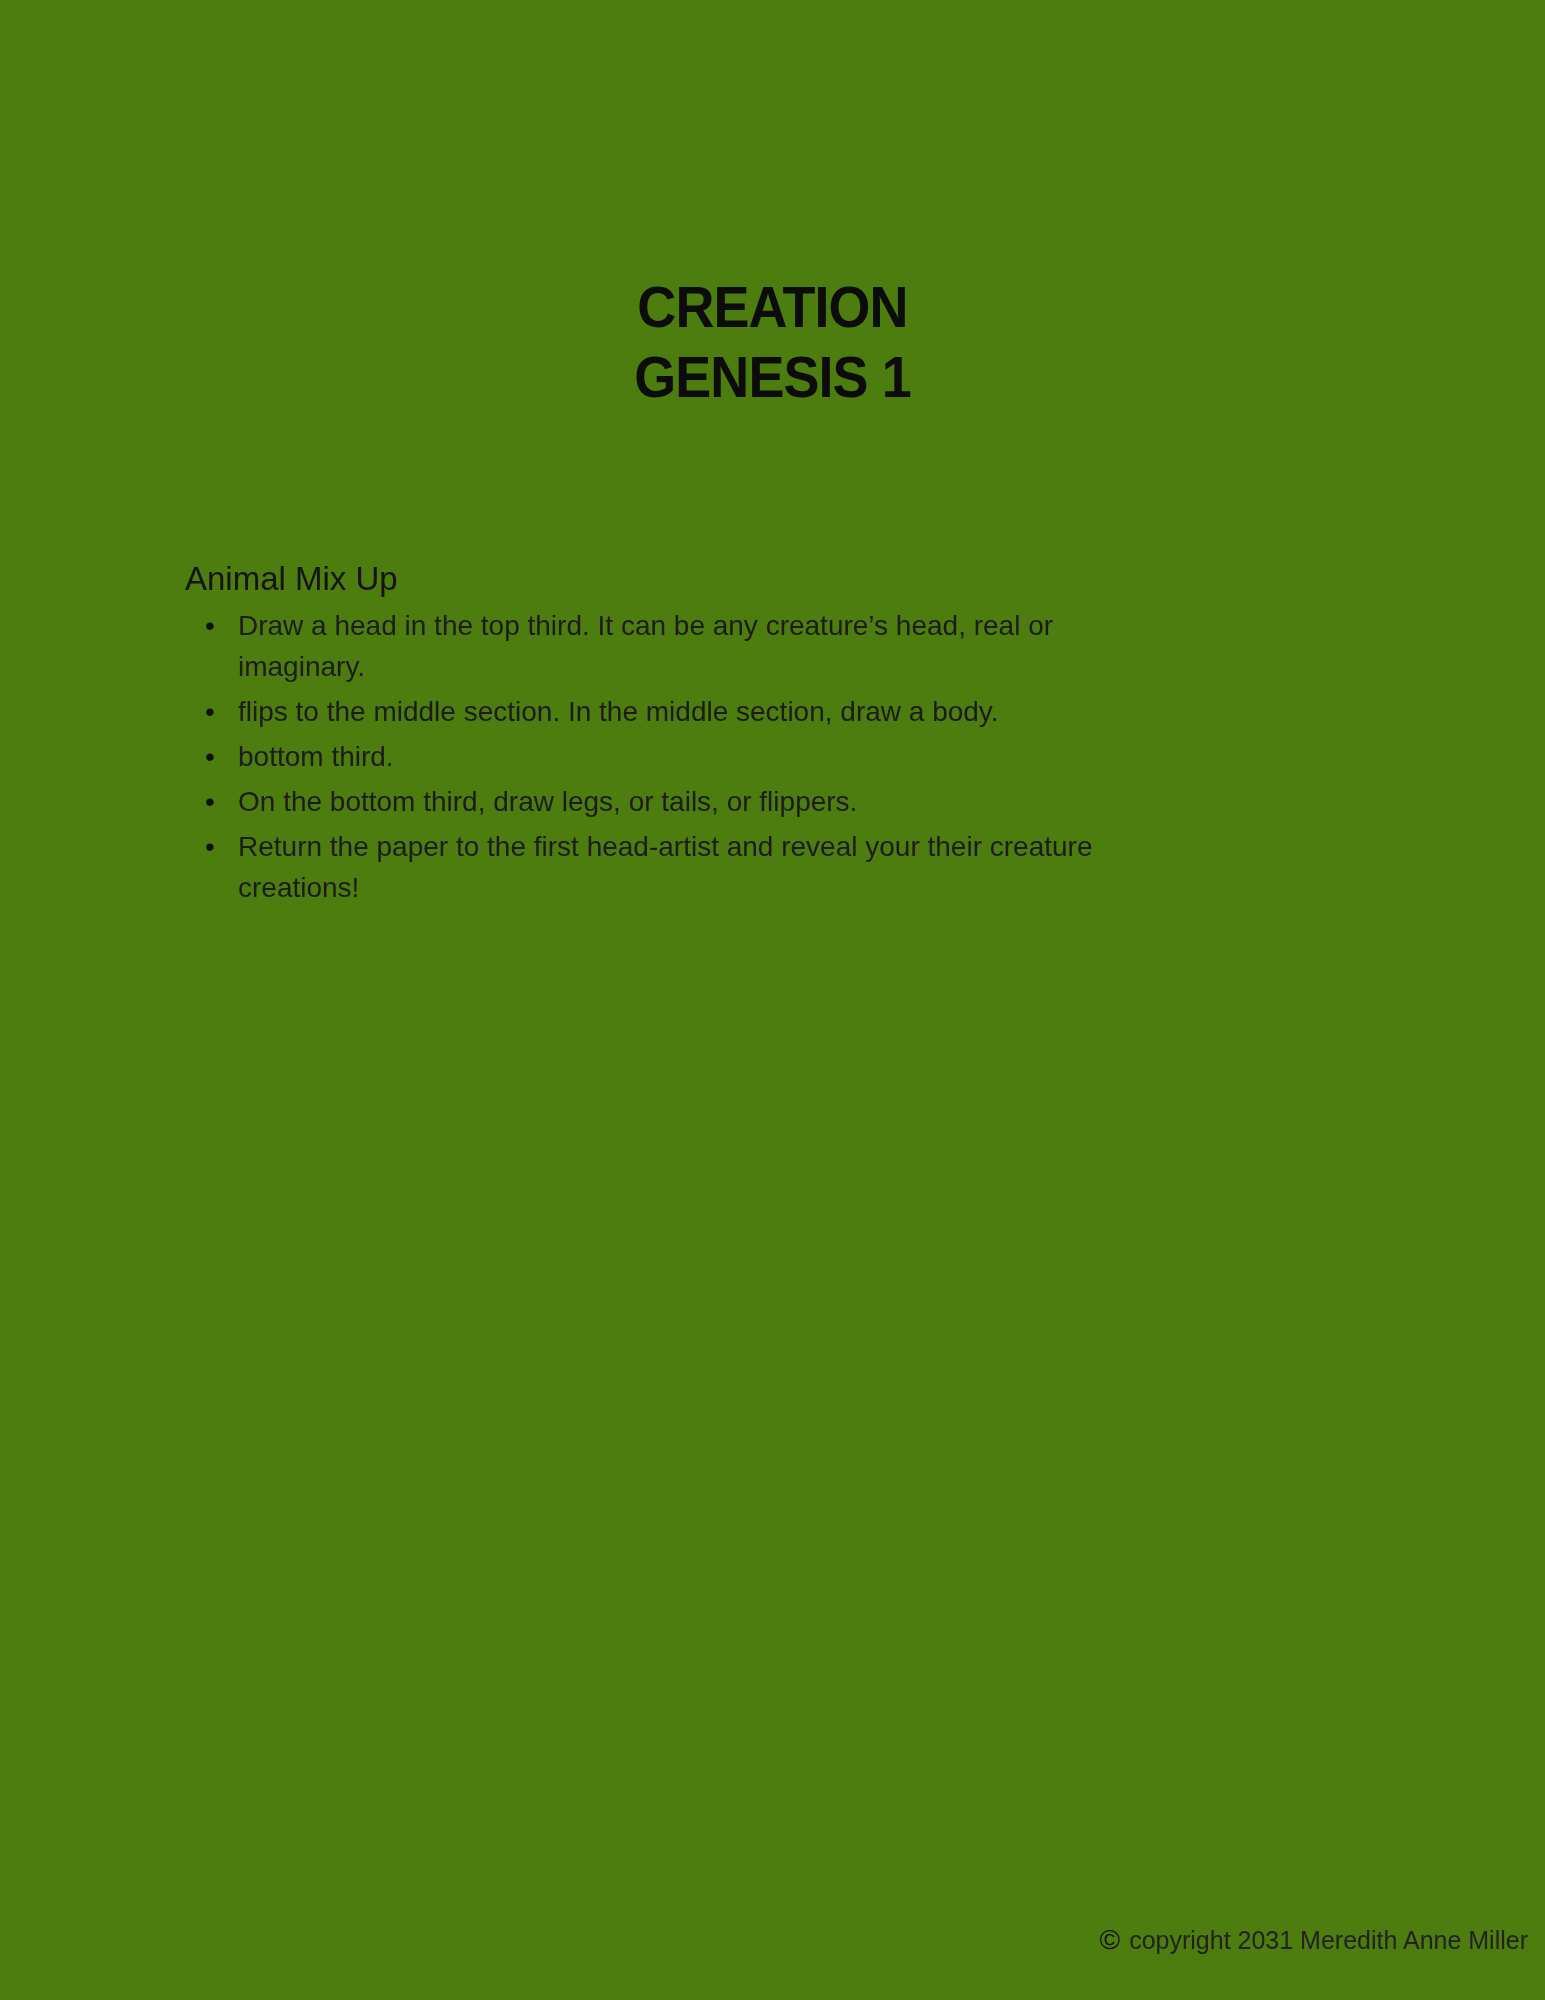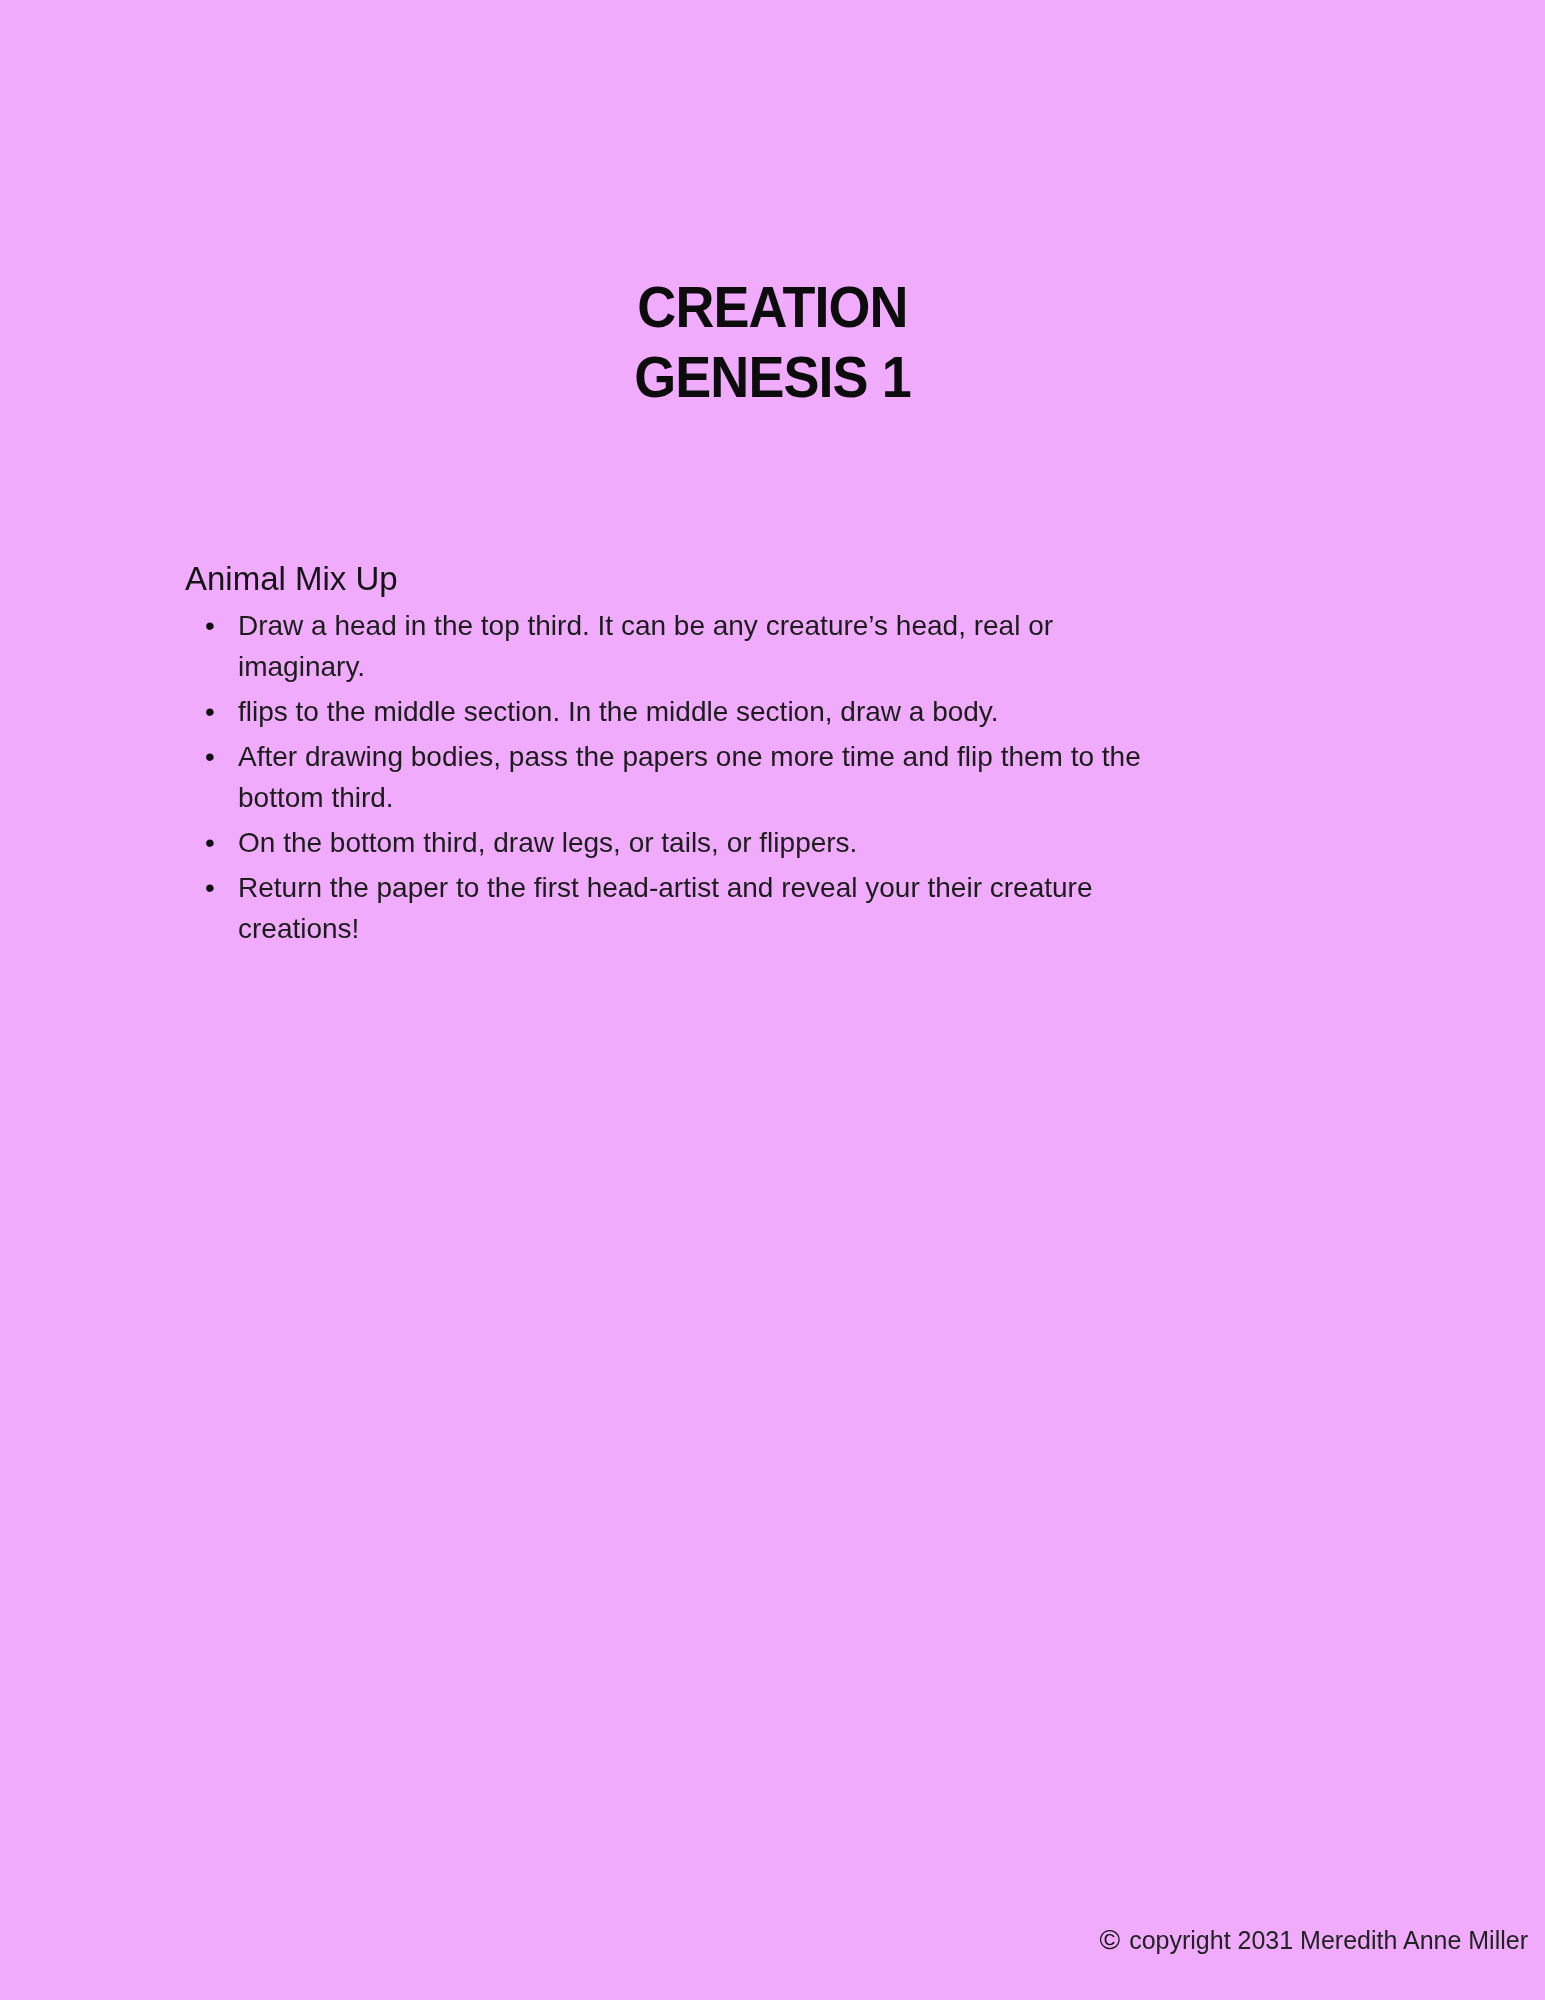--- a/index.html
+++ b/index.html
@@ -4,21 +4,21 @@
 <style>
   html, body {
     margin: 0;
     padding: 0;
     background: #ffffff;
   }
   .page {
     position: relative;
     width: 1545px;
     height: 2000px;
-    background: #f0abfc;
+    background: #4d7c0f;
     font-family: "Liberation Sans", sans-serif;
     overflow: hidden;
   }
 
   
   .doc-title {
     position: absolute;
     top: 272px;
     left: 0;
     right: 0;
@@ -123,21 +123,20 @@
         <span class="dot"></span>
         <div class="ln">Draw a head in the top third. It can be any creature’s head, real or</div>
         <div class="ln">imaginary.</div>
       </li>
       <li>
         <span class="dot"></span>
         <div class="ln">flips to the middle section. In the middle section, draw a body.</div>
       </li>
       <li>
         <span class="dot"></span>
-        <div class="ln">After drawing bodies, pass the papers one more time and flip them to the</div>
         <div class="ln">bottom third.</div>
       </li>
       <li>
         <span class="dot"></span>
         <div class="ln">On the bottom third, draw legs, or tails, or flippers.</div>
       </li>
       <li>
         <span class="dot"></span>
         <div class="ln">Return the paper to the first head-artist and reveal your their creature</div>
         <div class="ln">creations!</div>

